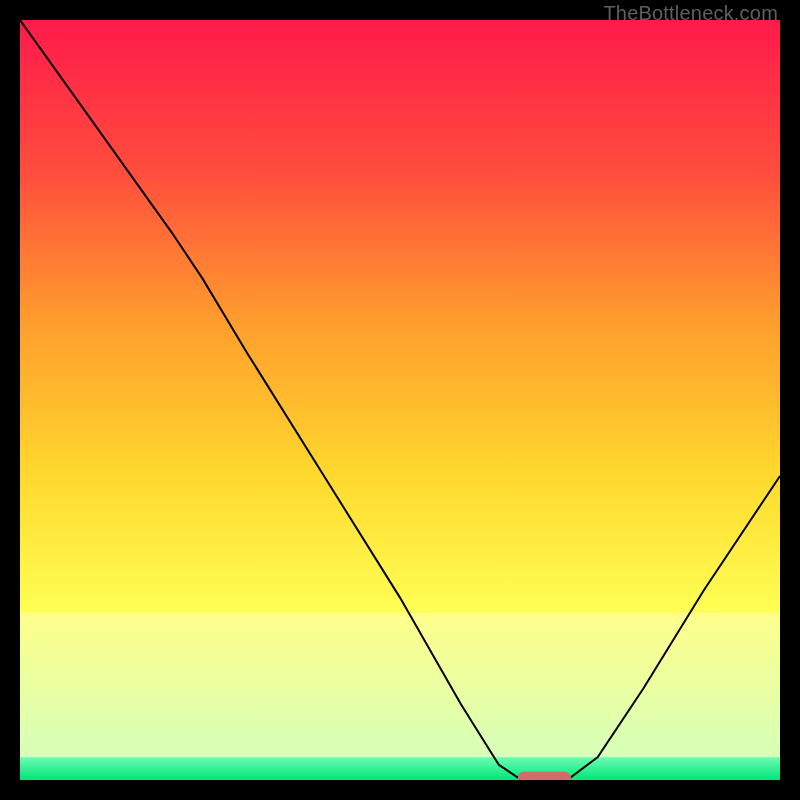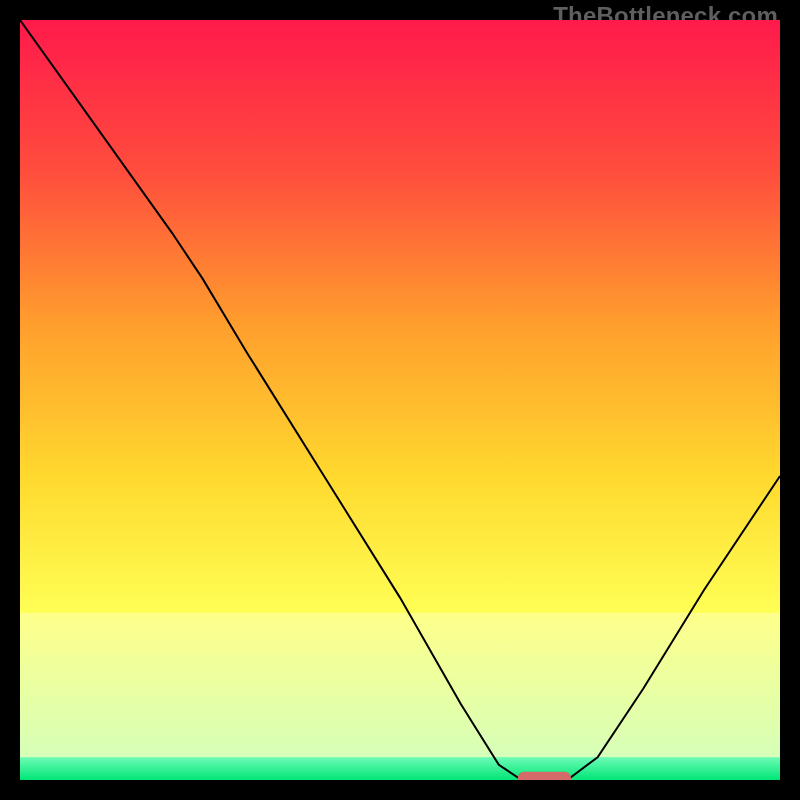--- a/index.html
+++ b/index.html
@@ -24,22 +24,22 @@
     left: 0;
     top: 0;
     width: 760px;
     height: 760px;
   }
   .watermark {
     position: absolute;
     top: 2px;
     right: 22px;
     color: #5f5f5f;
-    font-size: 24px;
-    font-weight: 700;
+    font-size: 20px;
+    font-weight: 400;
     letter-spacing: 0.2px;
   }
   svg { display: block; }
 </style>
 </head>
 <body>
 
 <div class="watermark">TheBottleneck.com</div>
 
 <div class="frame">

